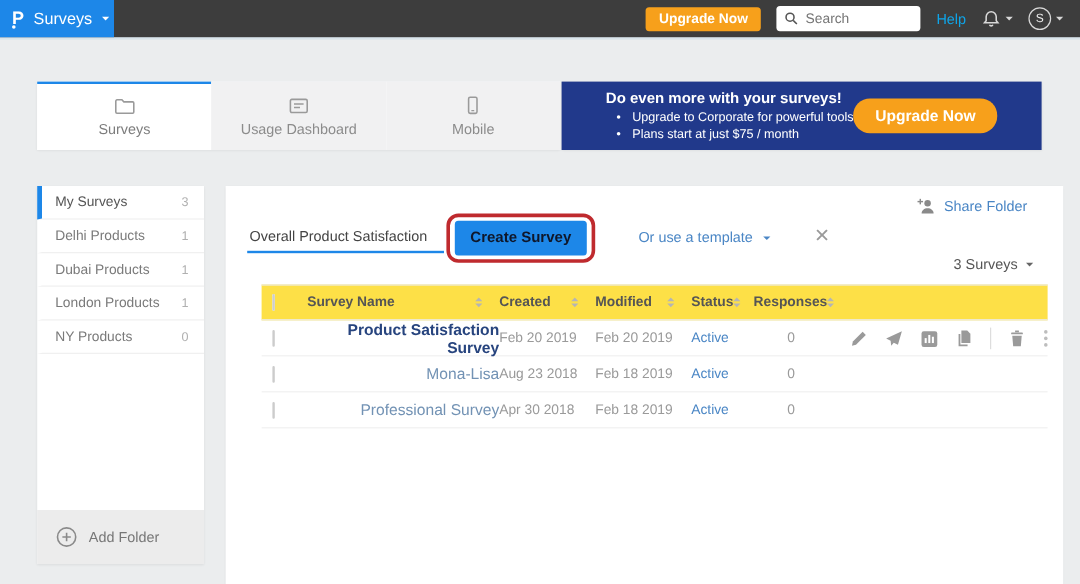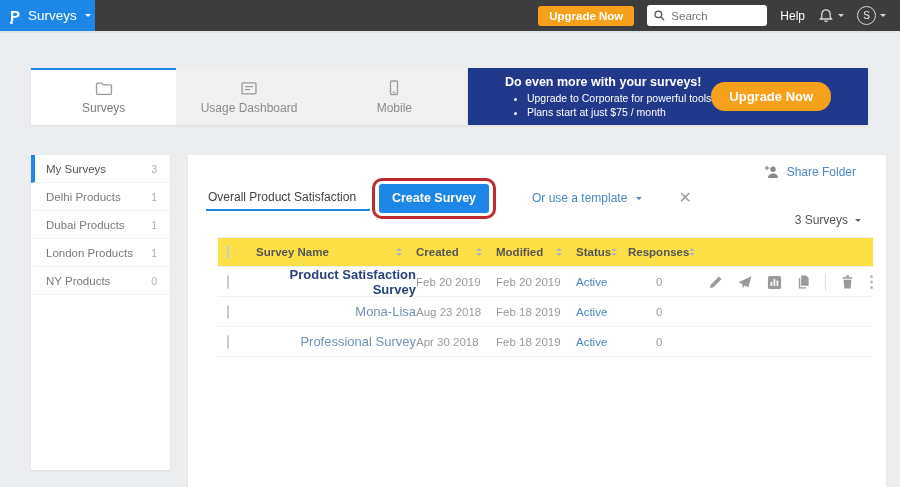--- a/index.html
+++ b/index.html
@@ -32,21 +32,21 @@
   .upgrade-btn-top{
     background:#f7a01b; color:#fff; font-weight:bold; font-size:11.5px;
     padding:4px 11px; border:none; border-radius:3px; cursor:pointer;
     font-family:"Liberation Sans", sans-serif;
   }
   .searchbox{
     display:flex; align-items:center; background:#fff; border-radius:3px;
     height:21px; width:120px; padding:0 6px; gap:5px;
   }
   .searchbox input{ border:none; outline:none; font-size:11.5px; width:100%; color:#444; font-family:"Liberation Sans", sans-serif; }
-  .help{ color:#ffffff; font-size:12px; cursor:pointer; }
+  .help{ color:#0ea5e9; font-size:12px; cursor:pointer; }
   .bell-wrap,.avatar-wrap{ display:flex; align-items:center; gap:4px; color:#d8d8d8; cursor:pointer; }
   .avatar{
     width:19px; height:19px; border-radius:50%; border:1.5px solid #d8d8d8;
     display:flex; align-items:center; justify-content:center; font-size:10px; color:#eee;
   }
 
   
   .tabs-row{
     position:absolute; left:31px; top:68px; width:436px; height:57px;
     display:flex; background:#fff; box-shadow:0 1px 2px rgba(0,0,0,.07);
@@ -109,21 +109,21 @@
   .survey-input{
     border:none; border-bottom:2px solid #1d87e8; width:164px;
     font-size:12px; color:#444; padding:5px 2px; outline:none; background:transparent;
     font-family:"Liberation Sans", sans-serif;
   }
   .annotation{
     margin-left:2px; border:3px solid #bf2a2e; border-radius:10px; padding:3px 4px;
     display:inline-flex;
   }
   .create-btn{
-    background:#1d87e8; color:#ffffff; border:none; border-radius:3px;
+    background:#1d87e8; color:#0f172a; border:none; border-radius:3px;
     font-size:12.5px; font-weight:bold; width:110px; height:29px; cursor:pointer;
     font-family:"Liberation Sans", sans-serif;
   }
   .template-link{
     margin-left:36px; color:#4a86c5; font-size:12px;
     display:flex; align-items:center; gap:9px; cursor:pointer;
   }
   .close-x{ margin-left:36px; color:#9a9a9a; font-size:16px; cursor:pointer; line-height:1; }
   .count-row{
     position:absolute; top:58px; right:25px; display:flex; align-items:center; gap:7px;
@@ -260,20 +260,30 @@
       <span class="side-count">1</span>
     </div>
     <div class="side-item">
       <span>London Products</span>
       <span class="side-count">1</span>
     </div>
     <div class="side-item">
       <span>NY Products</span>
       <span class="side-count">0</span>
     </div>
+    <div class="side-footer">
+      <span style="display:flex;">
+        <svg width="19" height="19" viewBox="0 0 20 20">
+            <circle cx="10" cy="10" r="8" fill="none" stroke="#8a8a8a" stroke-width="1.4"></circle>
+            <line x1="6.3" y1="10" x2="13.7" y2="10" stroke="#8a8a8a" stroke-width="1.4"></line>
+            <line x1="10" y1="6.3" x2="10" y2="13.7" stroke="#8a8a8a" stroke-width="1.4"></line>
+          </svg>
+      </span>
+      <span>Add Folder</span>
+    </div>
   </div>
 
   <div class="panel">
 
     <div class="share-folder">
       <span style="display:flex;">
         <svg width="17" height="16" viewBox="0 0 17 16">
             <circle cx="10" cy="5.3" r="2.7" fill="#8a8a8a"></circle>
             <path d="M5 14c0-2.8 2.3-4.4 5-4.4s5 1.6 5 4.4z" fill="#8a8a8a"></path>
             <rect x="1.6" y="3.4" width="4.6" height="1.2" fill="#8a8a8a"></rect>

